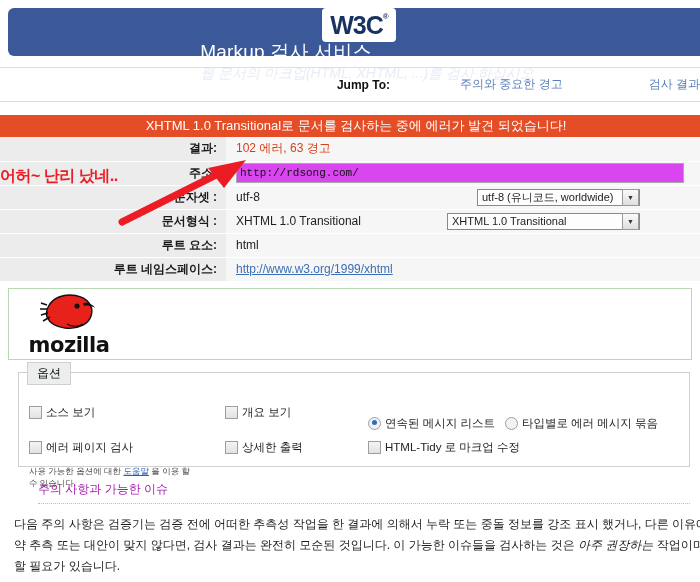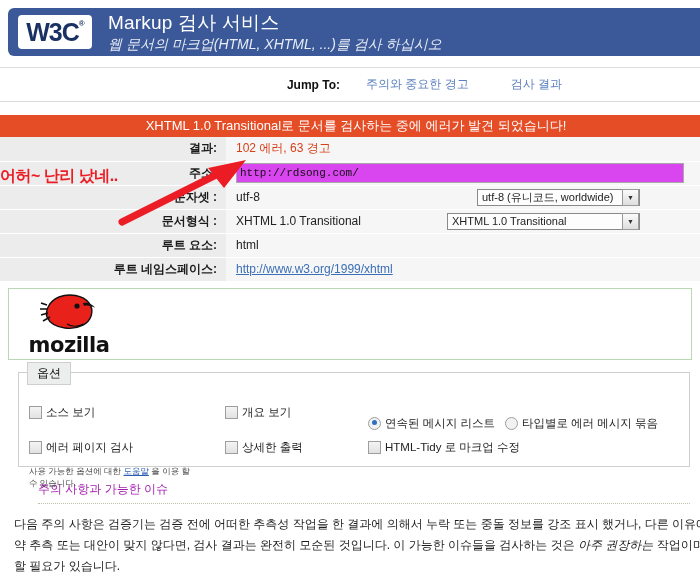--- a/index.html
+++ b/index.html
@@ -17,20 +17,21 @@
   .hdr-wrap { padding: 8px 0 0 0; background:#fff; }
   .hdr {
     background: #3b5998;
     height: 48px;
     margin: 0 0 0 8px;
     border-radius: 6px 0 0 6px;
     display: flex;
     align-items: center;
     padding-left: 10px;
     box-sizing: border-box;
+    flex-direction: column;
   }
   .w3clogo {
     background: #fff;
     width: 74px; height: 34px;
     border-radius: 4px;
     display: flex; align-items: center; justify-content: center;
     font-family: "Liberation Sans", sans-serif;
     font-weight: bold;
     font-size: 25px;
     letter-spacing: -1px;
@@ -42,24 +43,24 @@
   .hdr-txt { margin-left: 16px; color:#fff; line-height:1.05; }
   .hdr-title { font-size: 19px; font-weight: normal; letter-spacing: .2px; }
   .hdr-sub { font-size: 14px; margin-top: 4px; color: #e7ecf6; font-style: italic; }
 
   .hdr-rule { border-bottom: 1px solid #dddddd; margin-top: 11px; }
 
   
   .jump {
     height: 34px;
     display: flex; align-items: center; justify-content: flex-end;
-    padding-right: 138px;
     font-size: 12px;
     border-bottom: 1px solid #dcdcdc;
     box-sizing: border-box;
+    gap: 44px;
   }
   .jump-label { font-weight: bold; color: #111; margin-right: 26px; }
   .jump a { color: #5a7fbd; text-decoration: none; margin-right: 42px; }
   .jump a:last-child { margin-right: 0; }
 
   
   .banner {
     background: #e44d26;
     color: #fff;
     height: 22px;

